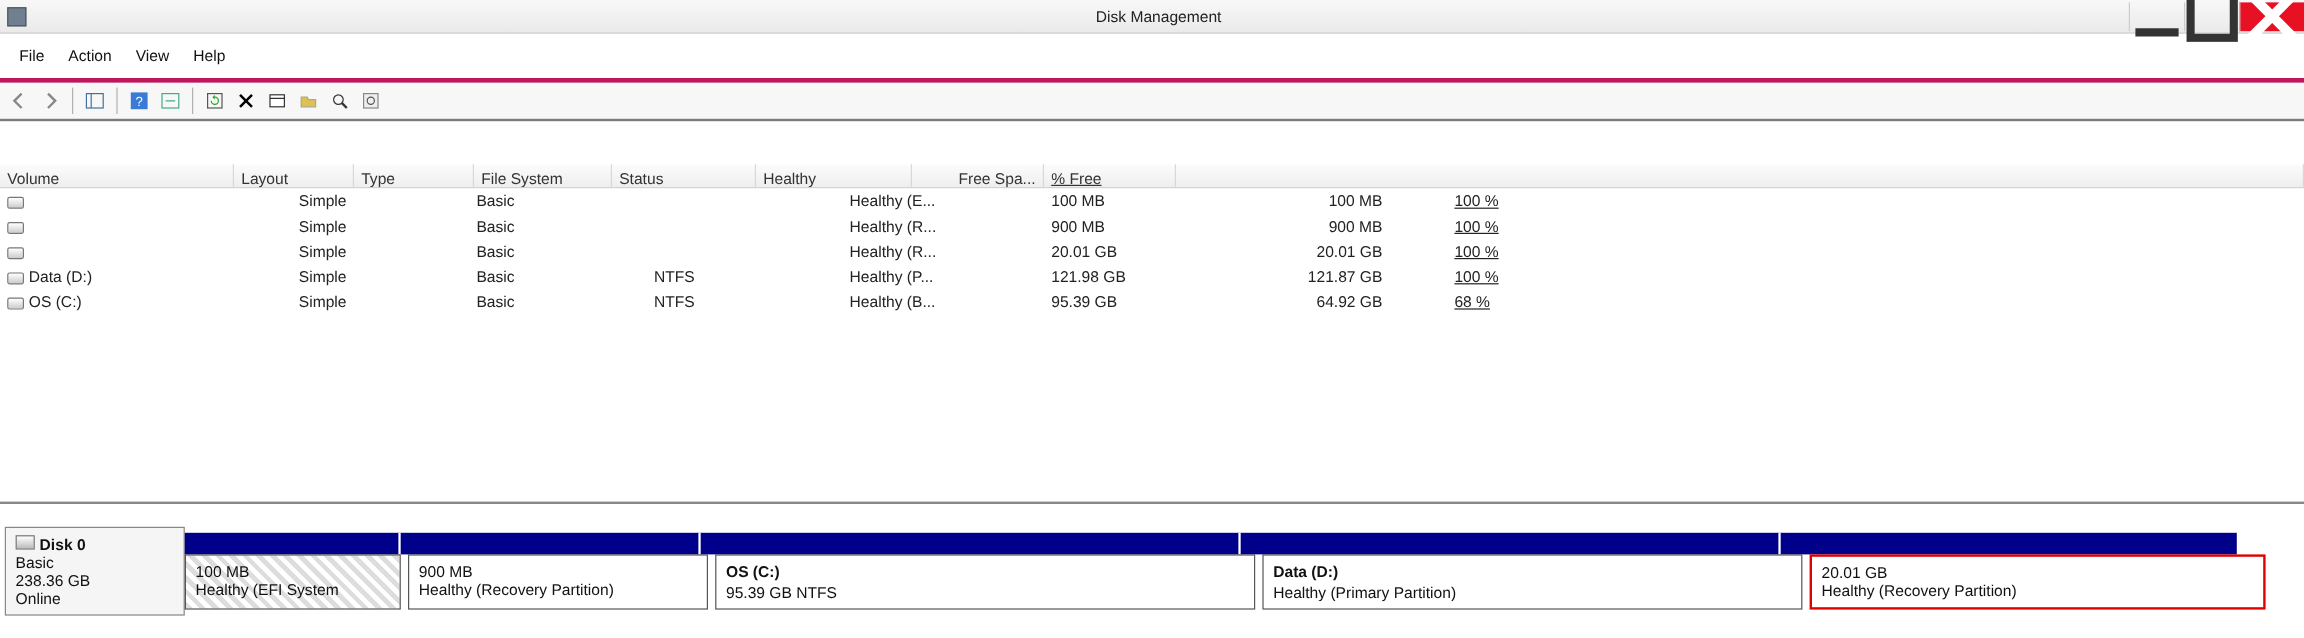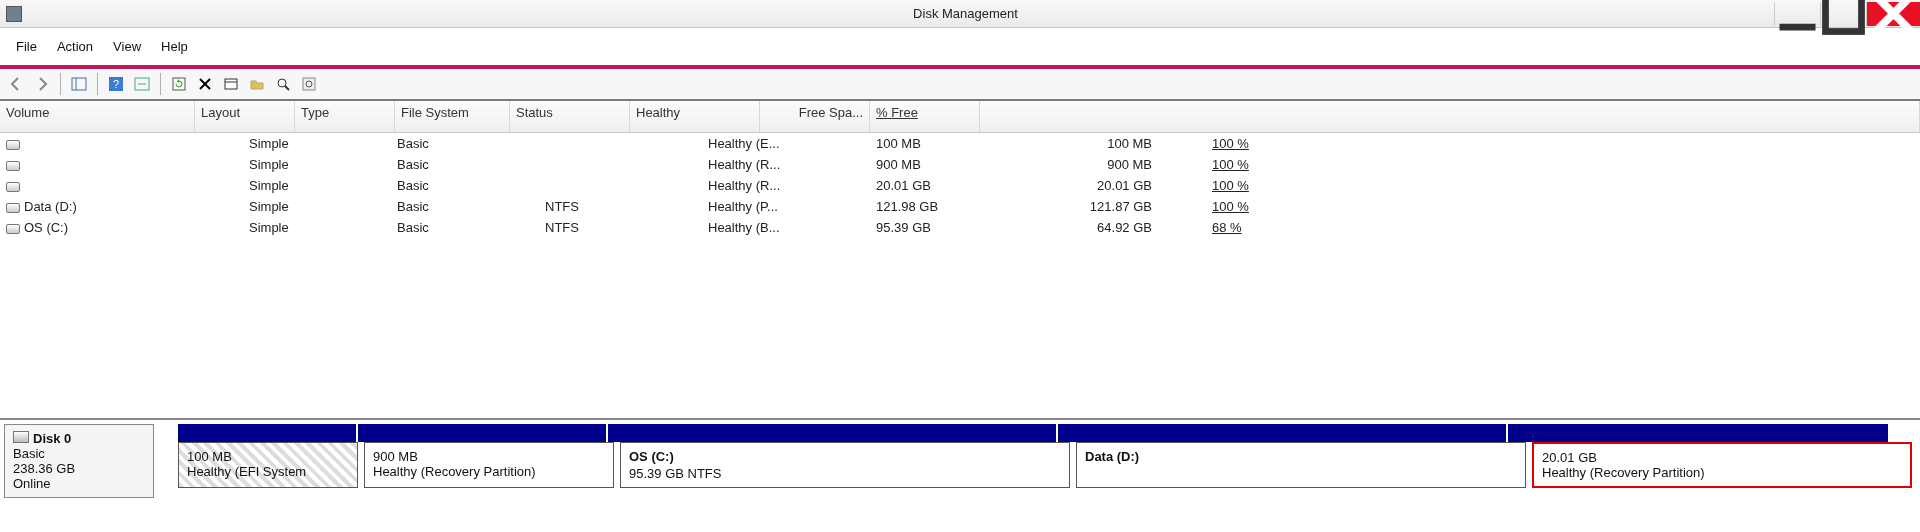--- a/index.html
+++ b/index.html
@@ -82,21 +82,22 @@
 .list-area {
   flex: 1 1 auto;
   display: flex;
   flex-direction: column;
   overflow: hidden;
 }
 .list-header {
   display: flex;
   background: linear-gradient(to bottom, #fcfcfc, #eee);
   border-bottom: 1px solid #c9c9c9;
-  height: 32px;
+  height: 20px;
+  margin-top: 36px;
 }
 .list-header .col {
   border-right: 1px solid #d8d8d8;
   padding: 4px 6px;
   font-size: 13px;
   color: #333;
   overflow: hidden;
   white-space: nowrap;
 }
 .list-body {
@@ -137,23 +138,22 @@
 .c7 { width: 110px; text-decoration: underline; }
 .spacer-col { flex: 1; }
 
 .disk-pane {
   border-top: 2px solid #888;
   padding: 4px;
   background: #fff;
 }
 .disk-row {
   display: flex;
-  align-items: flex-start;
+  align-items: center;
   height: 104px;
-  gap: 24px;
 }
 .disk-label {
   width: 150px;
   border: 1px solid #888;
   padding: 6px 8px;
   font-size: 13px;
   color: #111;
   background: #f5f5f5;
 }
 .disk-label .disk-name { font-weight: bold; }
@@ -395,20 +395,21 @@
           <div class="partition" style="width: 250px;">
             <div class="p-line">900 MB</div>
             <div class="p-line">Healthy (Recovery Partition)</div>
           </div>
           <div class="partition" style="width: 450px;">
             <div class="p-name">OS  (C:)</div>
             <div class="p-line">95.39 GB NTFS</div>
           </div>
           <div class="partition" style="width: 450px;">
             <div class="p-name">Data  (D:)</div>
+            <div class="p-line">Healthy (Primary Partition)</div>
           </div>
           <div class="partition highlighted" style="width: 380px;">
             <div class="p-line">20.01 GB</div>
             <div class="p-line">Healthy (Recovery Partition)</div>
           </div>
         </div>
     </div>
   </div>
 </div>
 

